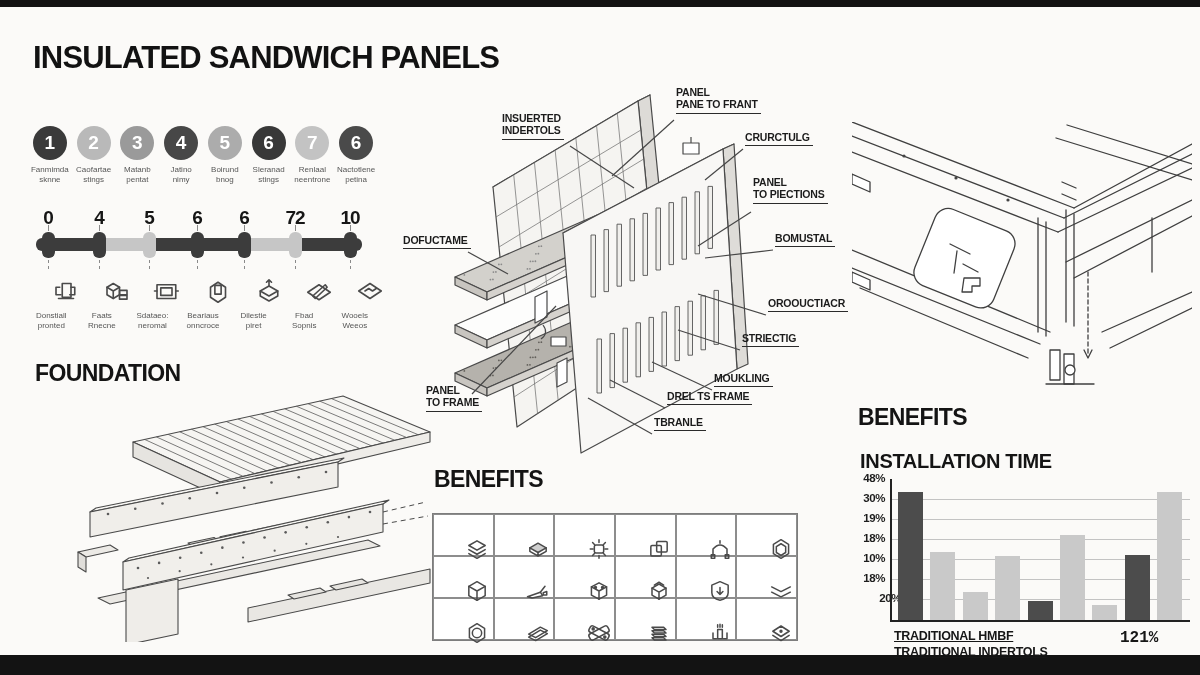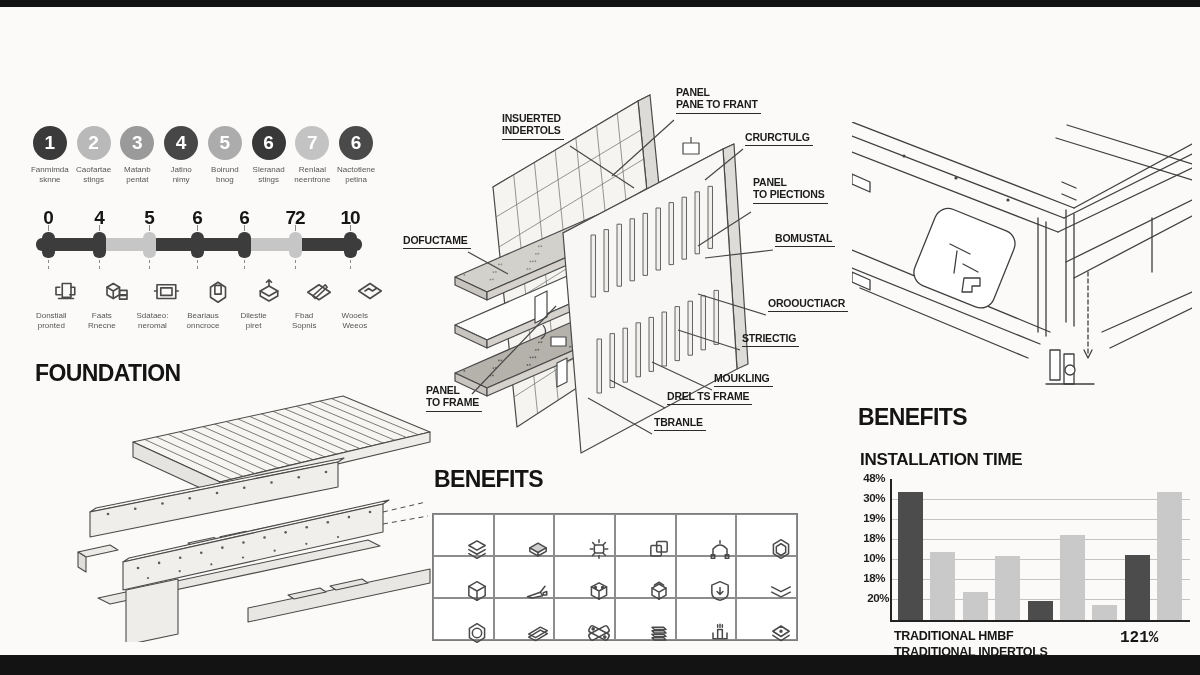--- a/index.html
+++ b/index.html
@@ -31,32 +31,33 @@
   
   .bgrid{position:absolute;left:432px;top:513px;width:364px;display:grid;grid-template-columns:repeat(6,1fr);
          border:1.2px solid #7d7d7d;background:#fff;}
   .bcell{height:40px;border:0.6px solid #8d8d8d;display:flex;align-items:center;justify-content:center;}
   
   .chart{position:absolute;left:852px;top:471px;width:340px;height:200px;margin-top:8px;}
   .chart .ylab{position:absolute;width:33px;text-align:right;font-size:11.5px;font-weight:bold;color:#1d1d1d;letter-spacing:-0.4px;}
   .plot{position:absolute;left:38px;top:0;width:298px;height:141px;border-left:2px solid #222;border-bottom:2px solid #222;}
   .gline{position:absolute;left:0;width:100%;height:1px;background:#c3c3c3;}
   .cbar{position:absolute;bottom:0;width:25px;}
-  .xleft{position:absolute;left:42px;top:150px;font-size:12.5px;font-weight:bold;line-height:1.25;letter-spacing:-0.3px;color:#161616;}
+  .xleft{position:absolute;left:42px;top:150px;font-size:12.5px;font-weight:bold;line-height:1.25;letter-spacing:-0.3px;color:#161616;text-decoration:underline;}
   .xright{position:absolute;left:268px;top:150px;font-size:16px;font-weight:bold;color:#161616;font-family:Liberation Mono, monospace;}
-  .subtitle{position:absolute;left:860px;top:450px;font-size:17px;font-weight:bold;letter-spacing:-0.3px;color:#141414;}
+  .subtitle{position:absolute;left:860px;top:450px;font-size:20px;font-weight:bold;letter-spacing:-0.3px;color:#141414;}
   svg{position:absolute;}
 </style>
 </head>
 <body>
 
 <div class="canvas">
   <div class="top-bar"></div>
   <div class="bottom-bar"></div>
 
+  <h1 class="main-title">INSULATED SANDWICH PANELS</h1>
 
   <div id="steps" class="steps-row">
       <div class="step">
         <div class="step-circle" style="background: rgb(58, 58, 58);">1</div>
         <div class="step-label">Fanmimda
 sknne</div>
       </div>
       <div class="step">
         <div class="step-circle" style="background: rgb(185, 185, 185);">2</div>
         <div class="step-label">Caofartae
@@ -628,21 +629,21 @@
   <div class="subtitle">INSTALLATION TIME</div>
 
   <div class="chart">
     <div id="ylabels">
         <div class="ylab" style="left: 0px; top: -7px;">48%</div>
         <div class="ylab" style="left: 0px; top: 13px;">30%</div>
         <div class="ylab" style="left: 0px; top: 33px;">19%</div>
         <div class="ylab" style="left: 0px; top: 53px;">18%</div>
         <div class="ylab" style="left: 0px; top: 73px;">10%</div>
         <div class="ylab" style="left: 0px; top: 93px;">18%</div>
-        <div class="ylab" style="left: 4px; top: 113px;">20%</div>
+        <div class="ylab" style="left: 16px; top: 113px;">20%</div>
       </div>
     <div id="plot" class="plot">
         <div class="gline" style="top: 20px;"></div>
         <div class="gline" style="top: 40px;"></div>
         <div class="gline" style="top: 60px;"></div>
         <div class="gline" style="top: 80px;"></div>
         <div class="gline" style="top: 100px;"></div>
         <div class="gline" style="top: 120px;"></div>
         <div class="cbar" style="left: 6px; height: 127.88px; background: rgb(76, 76, 76);"></div>
         <div class="cbar" style="left: 38.4px; height: 68.11px; background: rgb(201, 201, 201);"></div>

